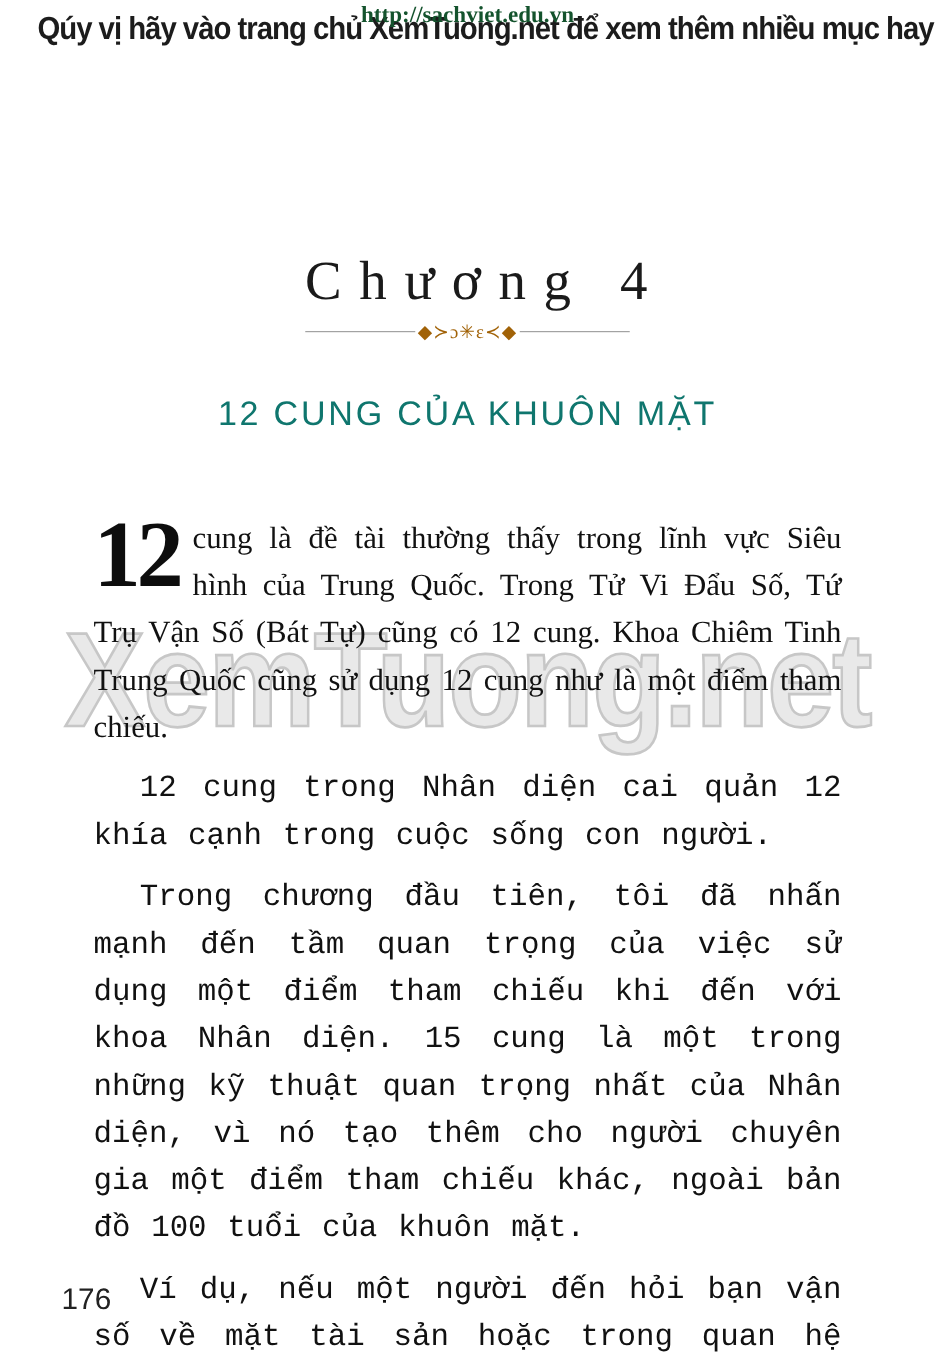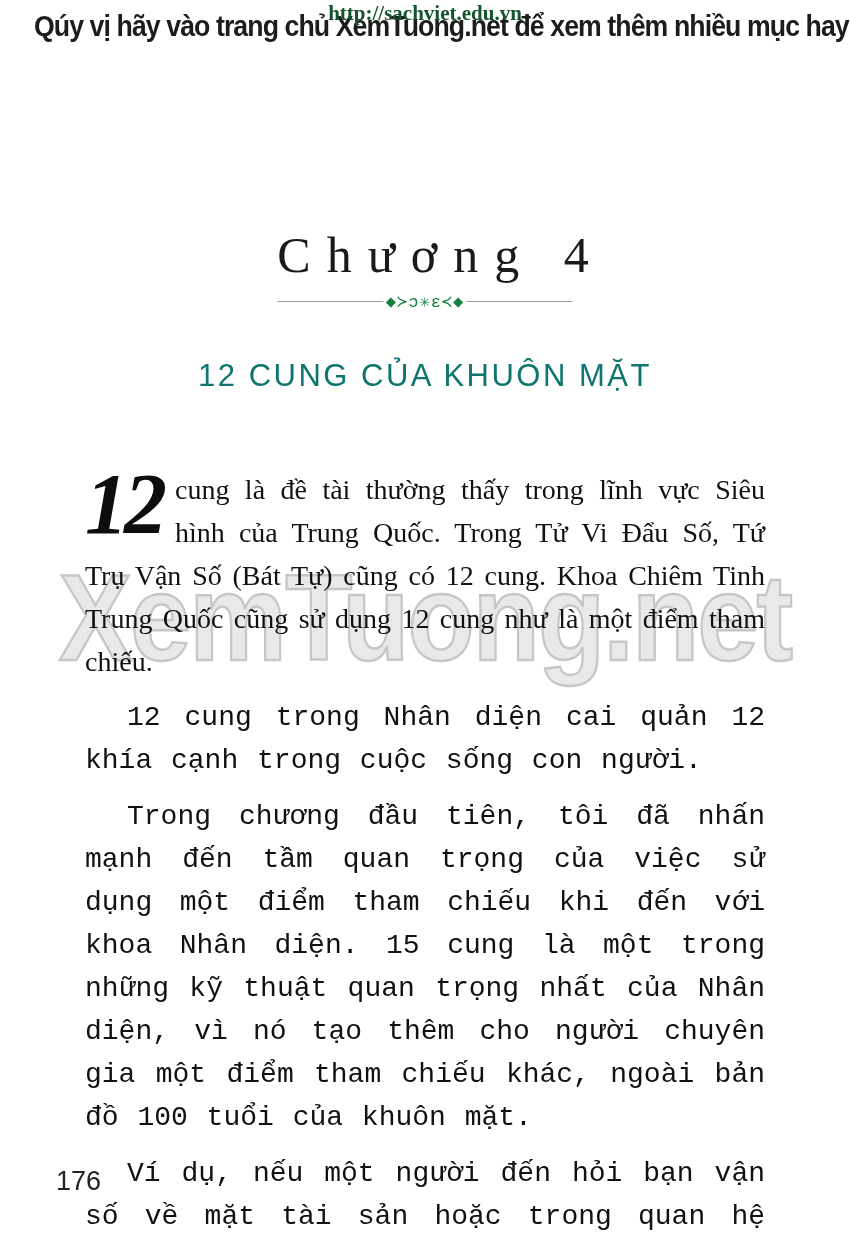--- a/index.html
+++ b/index.html
@@ -63,23 +63,23 @@
     display: flex;
     align-items: center;
     z-index: 2;
   }
   .chapter-divider .line {
     flex: 1;
     height: 1px;
     background: #9a9a9a;
   }
   .chapter-divider .ornament {
-    font-family: Liberation Mono, monospace;
+    font-family: Liberation Serif, serif;
     font-size: 17px;
-    color: #15803d;
+    color: #a16207;
     padding: 0 2px;
     letter-spacing: 1px;
     white-space: nowrap;
   }
   .section-title {
     position: absolute;
     top: 358px; left: 0;
     width: 100%;
     text-align: center;
     font-family: "Liberation Sans", sans-serif;
@@ -120,21 +120,20 @@
     word-spacing: 2px;
     color: #111;
     z-index: 2;
   }
   .body-text p { margin: 0 0 0 0; }
   .body-text p + p { margin-top: 13px; font-family: Liberation Mono, monospace; }
   .para-indent { text-indent: 42px; }
   .dropcap {
     float: left;
     font-family: "Liberation Serif", serif;
-    font-style: italic;
     font-weight: 700;
     font-size: 86px;
     line-height: 72px;
     padding-right: 12px;
     letter-spacing: -4px;
     color: #0d0d0d;
   }
 
   
   .page-number {

